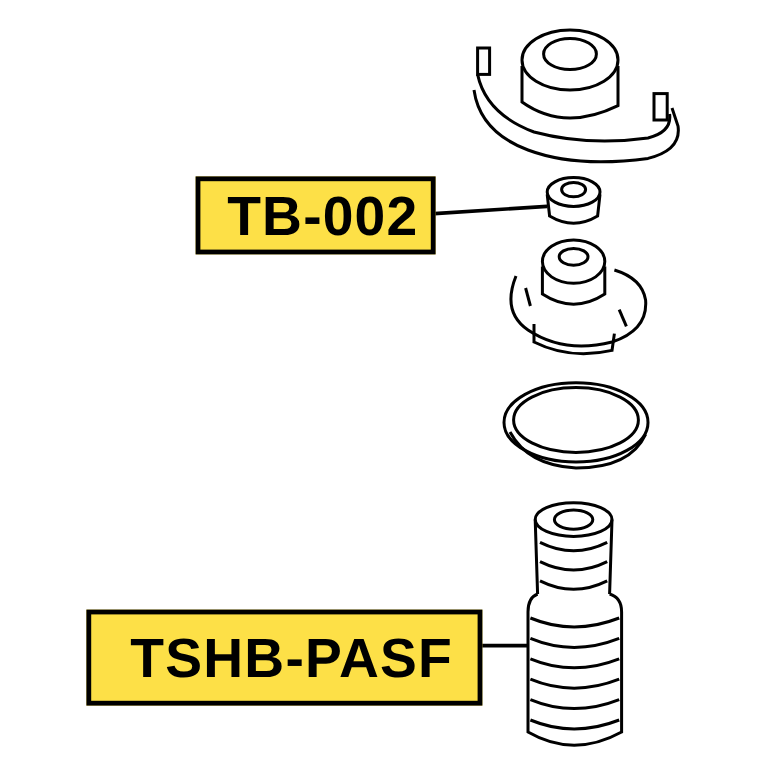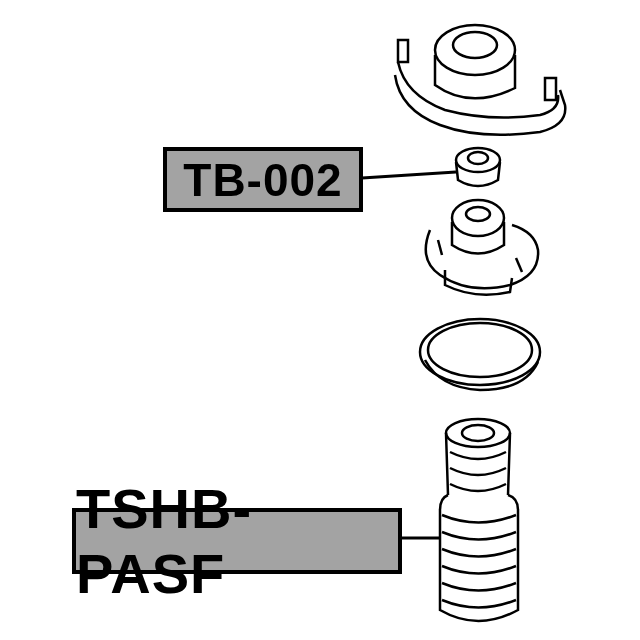--- a/index.html
+++ b/index.html
@@ -1,26 +1,27 @@
 <!DOCTYPE html>
 <html><head>
   <meta charset="utf-8">
   <style>
     html, body { margin: 0; padding: 0; background: #ffffff; }
     body { width: 640px; height: 640px; position: relative; overflow: hidden; font-family: "Liberation Sans", sans-serif; }
     .canvas { position: absolute; left: 0; top: 0; width: 640px; height: 640px; }
     .label-box {
       position: absolute; box-sizing: border-box;
-      border: 4px solid #000; background: #a3a3a3;
+      border: 4px solid #000; background: #fde047;
       display: flex; align-items: center; justify-content: center;
       font-family: "Liberation Sans", sans-serif; font-weight: bold; color: #000;
       letter-spacing: 1px;
+      padding-left: 12px;
     }
     #lbl-tb { left: 163px; top: 147px; width: 200px; height: 65px; font-size: 46px; }
-    #lbl-tshb { left: 72px; top: 508px; width: 330px; height: 66px; font-size: 56px; }
+    #lbl-tshb { left: 72px; top: 508px; width: 330px; height: 80px; font-size: 46px; }
     svg { position: absolute; left: 0; top: 0; }
   </style>
 </head>
 <body>
 
 <div class="canvas">
   <svg width="640" height="640" viewBox="0 0 640 640" fill="none" stroke="#000" stroke-width="2.5">
 
     <g>
       <path d="M395 75 Q400 110 440 125 Q480 140 540 132 Q568 125 565 105 L560 90"></path>

